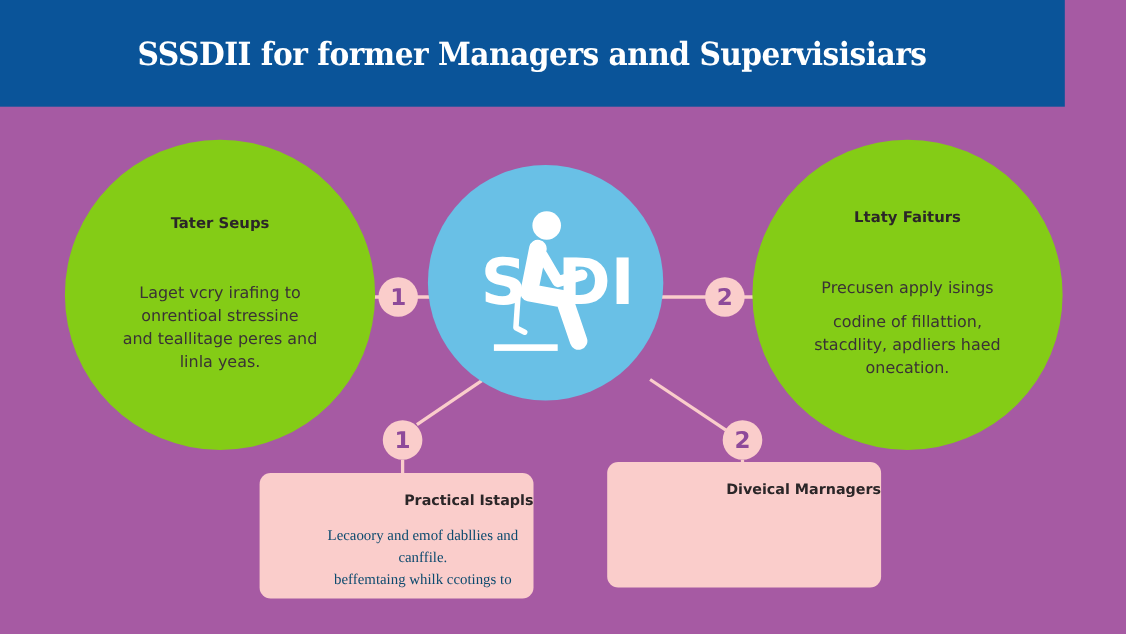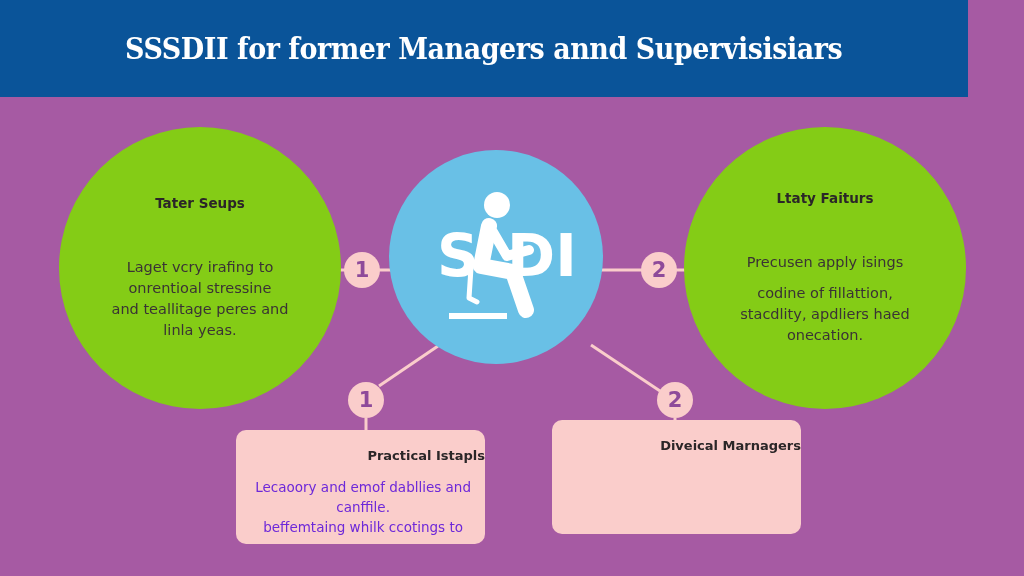--- a/index.html
+++ b/index.html
@@ -55,21 +55,21 @@
     }
     .box {
       position: absolute; width: 249px; height: 114px;
       background: #FACDCB; border-radius: 10px;
       display: flex; flex-direction: column; align-items: flex-end;
       text-align: center; padding-top: 18px; color: #2F2A2C;
     }
     .box.left { left: 236px; top: 430px; }
     .box.right { left: 552px; top: 420px; }
     .box .title { font-weight: bold; font-size: 13px; margin-bottom: 14px; color: #2B2628; }
-    .box .desc { font-size: 13.5px; line-height: 20px; color: #6d28d9; padding: 0 14px; }
+    .box .desc { font-size: 13.5px; line-height: 20px; color: #0c4a6e; padding: 0 14px; font-family: Liberation Serif, serif; }
   </style>
 </head>
 <body>
 
 <div class="header">
   <h1>SSSDII for former Managers annd Supervisisiars</h1>
 </div>
 
 <svg class="connectors" viewBox="0 0 1024 576">
   <g stroke="#FACDCB" stroke-width="3" fill="none">

